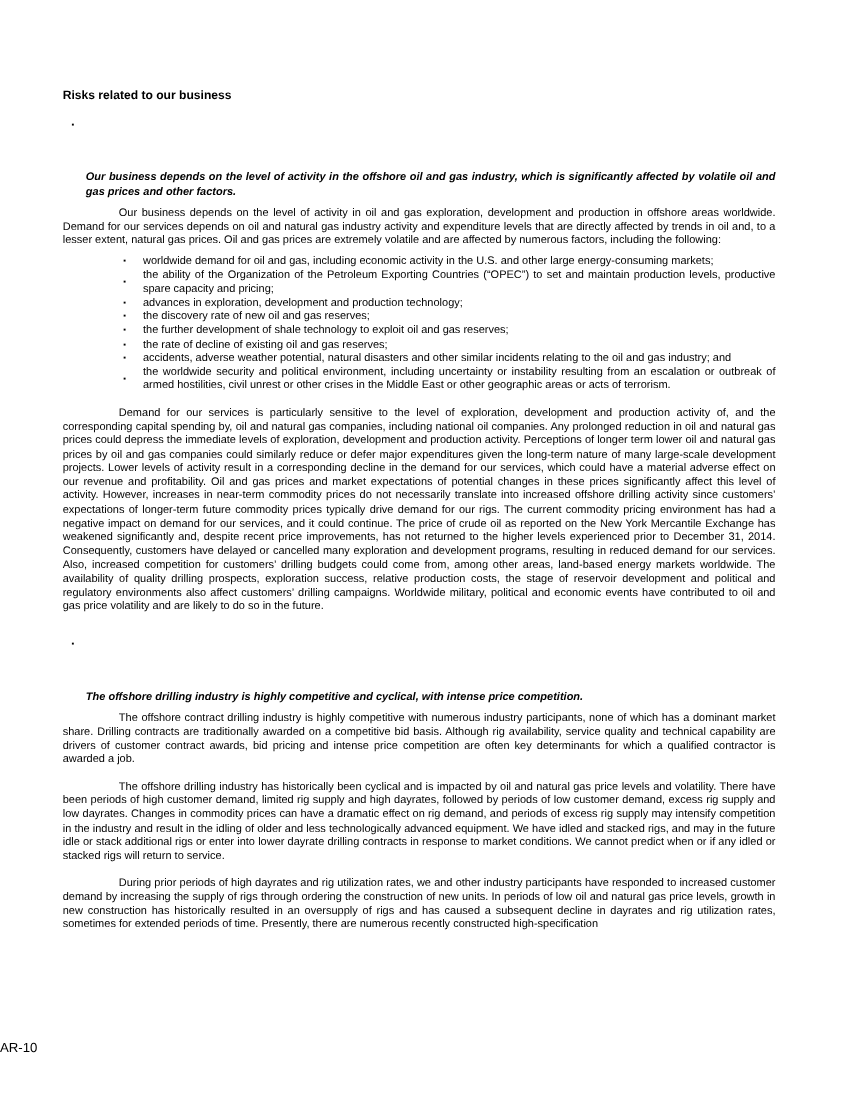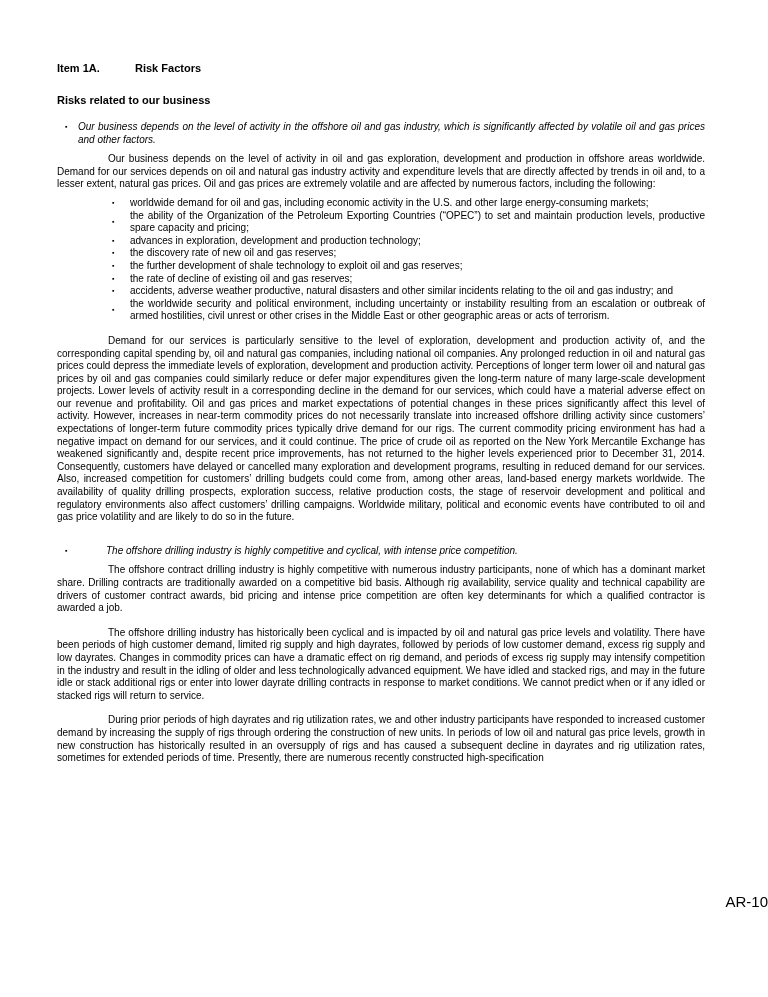--- a/index.html
+++ b/index.html
@@ -32,33 +32,34 @@
   .h2 {
     margin-top: 19px;
     font-size: 11px;
     font-weight: bold;
     line-height: 13px;
   }
   .bullet-item {
     display: flex;
     margin-top: 14px;
   }
-  .bullet-item.second { margin-top: 21px; gap: 28px; }
+  .bullet-item.second { margin-top: 21px; }
   .bullet-marker {
     flex: none;
     width: 13px;
     padding-left: 8px;
     font-size: 7px;
     line-height: 12.6px;
   }
   .bullet-title {
     flex: 1;
-    font-weight: normal;
+    font-weight: bold;
     font-style: italic;
     text-align: justify;
+    margin-top: 48px;
   }
   .body-para {
     margin: 12px 0 0 0;
     text-indent: 51px;
     text-align: justify;
   }
   .body-para.after-title { margin-top: 7px; }
   .factors {
     list-style: none;
     margin: 6px 0 0 0;
@@ -72,35 +73,32 @@
     line-height: 12.6px;
   }
   .factor-text {
     flex: 1;
     text-align: justify;
   }
   .footer {
     position: absolute;
     left: 0;
     right: 0;
-    top: 896px;
-    text-align: right;
-    font-size: 15px;
+    top: 946px;
+    text-align: left;
+    font-size: 12px;
     line-height: 12.6px;
   }
 </style>
 </head>
 <body>
 
 <div class="page">
   <div class="content">
 
-    <div class="h1-row">
-      <span class="h1-label">Item 1A.</span><span class="h1-title">Risk Factors</span>
-    </div>
 
     <div class="h2">Risks related to our business</div>
 
     <div class="bullet-item">
       <span class="bullet-marker">▪</span>
       <div class="bullet-title">Our business depends on the level of activity in the offshore oil and gas industry, which is significantly affected by volatile oil and gas prices and other factors.</div>
     </div>
 
     <p class="body-para after-title">Our business depends on the level of activity in oil and gas exploration, development and production in offshore areas worldwide.  Demand for our services depends on oil and natural gas industry activity and expenditure levels that are directly affected by trends in oil and, to a lesser extent, natural gas prices.  Oil and gas prices are extremely volatile and are affected by numerous factors, including the following:</p>
 
@@ -124,21 +122,21 @@
       <li class="factor">
           <span class="sub-marker">▪</span>
           <span class="factor-text">the further development of shale technology to exploit oil and gas reserves;</span>
         </li>
       <li class="factor">
           <span class="sub-marker">▪</span>
           <span class="factor-text">the rate of decline of existing oil and gas reserves;</span>
         </li>
       <li class="factor">
           <span class="sub-marker">▪</span>
-          <span class="factor-text">accidents, adverse weather productive, natural disasters and other similar incidents relating to the oil and gas industry; and</span>
+          <span class="factor-text">accidents, adverse weather potential, natural disasters and other similar incidents relating to the oil and gas industry; and</span>
         </li>
       <li class="factor">
           <span class="sub-marker">▪</span>
           <span class="factor-text">the worldwide security and political environment, including uncertainty or instability resulting from an escalation or outbreak of armed hostilities, civil unrest or other crises in the Middle East or other geographic areas or acts of terrorism.</span>
         </li>
     </ul>
 
     <p class="body-para">Demand for our services is particularly sensitive to the level of exploration, development and production activity of, and the corresponding capital spending by, oil and natural gas companies, including national oil companies.  Any prolonged reduction in oil and natural gas prices could depress the immediate levels of exploration, development and production activity.  Perceptions of longer term lower oil and natural gas prices by oil and gas companies could similarly reduce or defer major expenditures given the long-term nature of many large-scale development projects.  Lower levels of activity result in a corresponding decline in the demand for our services, which could have a material adverse effect on our revenue and profitability.  Oil and gas prices and market expectations of potential changes in these prices significantly affect this level of activity.  However, increases in near-term commodity prices do not necessarily translate into increased offshore drilling activity since customers’ expectations of longer-term future commodity prices typically drive demand for our rigs.  The current commodity pricing environment has had a negative impact on demand for our services, and it could continue.  The price of crude oil as reported on the New York Mercantile Exchange has weakened significantly and, despite recent price improvements, has not returned to the higher levels experienced prior to December 31, 2014.  Consequently, customers have delayed or cancelled many exploration and development programs, resulting in reduced demand for our services.  Also, increased competition for customers’ drilling budgets could come from, among other areas, land-based energy markets worldwide.  The availability of quality drilling prospects, exploration success, relative production costs, the stage of reservoir development and political and regulatory environments also affect customers’ drilling campaigns.  Worldwide military, political and economic events have contributed to oil and gas price volatility and are likely to do so in the future.</p>
 
     <div class="bullet-item second">

